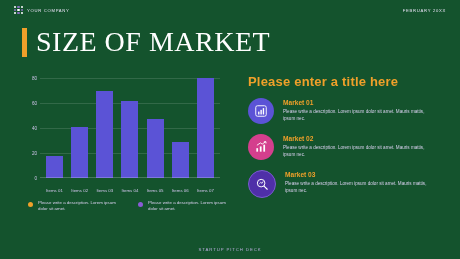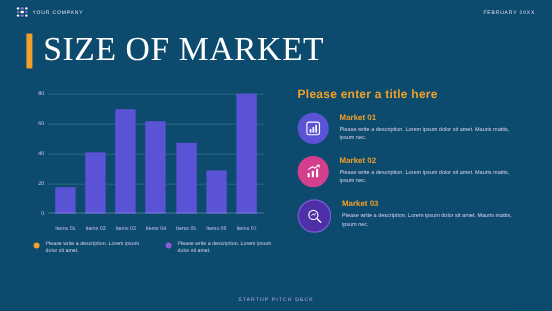--- a/index.html
+++ b/index.html
@@ -3,21 +3,21 @@
 <meta charset="utf-8">
 <style>
   html,body{margin:0;padding:0;}
   body{
     width:460px;height:259px;overflow:hidden;
     background:#3a1d6e;
     font-family:"Liberation Sans", sans-serif;
     color:#ffffff;
     position:relative;
   }
-  .slide{position:absolute;inset:0;background:#0c4a6e;}
+  .slide{position:absolute;inset:0;background:#14532d;}
 
   
   .topbar{
     position:absolute;top:0;left:0;right:0;height:20px;
     display:flex;align-items:center;justify-content:space-between;
     padding:0 14px;box-sizing:border-box;
   }
   .brand{display:flex;align-items:center;gap:4px;}
   .brand-mark{
     width:9px;height:9px;display:grid;grid-template-columns:repeat(3,1fr);
@@ -56,21 +56,21 @@
   
   .legend{position:absolute;left:28px;top:200px;display:flex;gap:18px;}
   .legend-item{display:flex;gap:5px;align-items:flex-start;width:92px;}
   .legend-dot{width:5px;height:5px;border-radius:50%;margin-top:1.5px;flex:none;}
   .legend-dot.o{background:#f0a02a;}
   .legend-dot.p{background:#8b5bd6;}
   .legend-text{font-size:4.4px;line-height:6.4px;color:#d8d0ee;}
 
   
   .right{position:absolute;left:248px;top:74px;width:196px;}
-  .right-title{font-size:10px;font-weight:bold;color:#f0a02a;letter-spacing:.2px;margin-bottom:9px;}
+  .right-title{font-size:13px;font-weight:bold;color:#f0a02a;letter-spacing:.2px;margin-bottom:9px;}
   .card{display:flex;gap:9px;margin-bottom:10px;}
   .card-icon{
     width:26px;height:26px;border-radius:50%;flex:none;
     display:flex;align-items:center;justify-content:center;
   }
   .ic1{background:#5b53d6;}
   .ic2{background:#d43f8d;}
   .ic3{background:#4f2fa8;border:1px solid #7a5bd0;}
   .card-body{padding-top:1px;}
   .card-title{font-size:6.6px;font-weight:bold;color:#f0a02a;margin-bottom:3px;}

